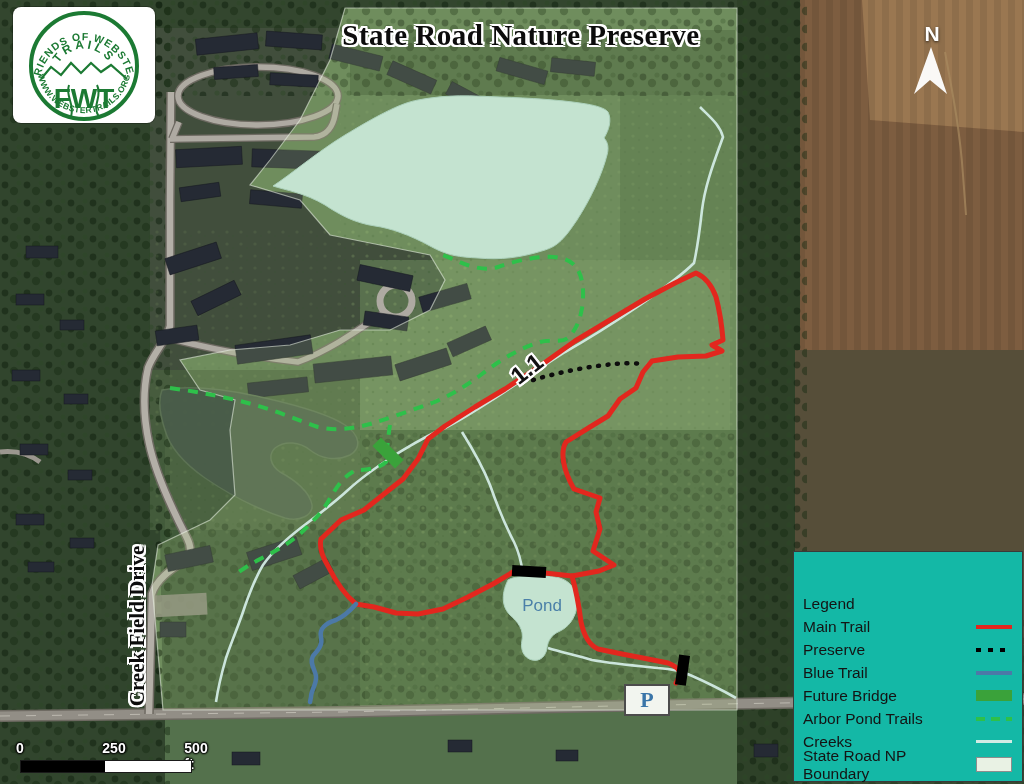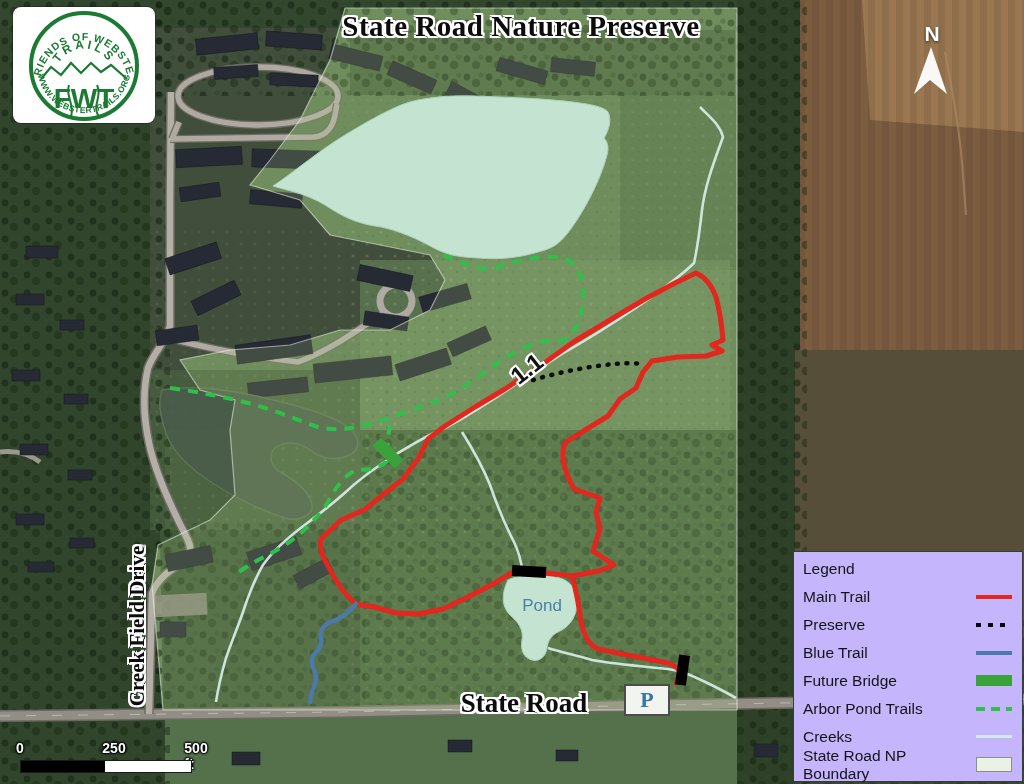--- a/index.html
+++ b/index.html
@@ -5,40 +5,40 @@
   html,body{margin:0;padding:0;background:#222;}
   .map-root{position:relative;width:1024px;height:784px;overflow:hidden;background:#54714c;
     font-family:"Liberation Sans",sans-serif;}
   .map-root svg{display:block;}
   #basemap{position:absolute;left:0;top:0;}
 
   .halo-serif{font-family:"Liberation Serif",serif;font-weight:bold;color:#0c0c0c;white-space:nowrap;
     text-shadow:-2px 0 0 #fff,2px 0 0 #fff,0 -2px 0 #fff,0 2px 0 #fff,
       -2px -2px 0 #fff,2px 2px 0 #fff,-2px 2px 0 #fff,2px -2px 0 #fff,
       -1px -2px 0 #fff,1px 2px 0 #fff,2px -1px 0 #fff,-2px 1px 0 #fff;}
-  .map-title{position:absolute;left:521px;top:10px;transform:translateX(-50%);font-size:29px;letter-spacing:.5px;}
+  .map-title{position:absolute;left:521px;top:19px;transform:translateX(-50%);font-size:29px;letter-spacing:.5px;}
   .state-road-label{position:absolute;left:524px;top:688px;transform:translateX(-50%);font-size:27px;}
   .creek-field-label{position:absolute;left:137px;top:626px;transform:translate(-50%,-50%) rotate(-90deg);font-size:21px;}
   .distance-label{position:absolute;left:527px;top:369px;transform:translate(-50%,-50%) rotate(-38deg);
     font-family:"Liberation Sans",sans-serif;font-weight:bold;color:#111;font-size:24px;
     text-shadow:-2px 0 0 #fff,2px 0 0 #fff,0 -2px 0 #fff,0 2px 0 #fff,
       -2px -2px 0 #fff,2px 2px 0 #fff,-2px 2px 0 #fff,2px -2px 0 #fff;}
   .pond-label{position:absolute;left:542px;top:606px;transform:translate(-50%,-50%);
     color:#4b80a8;font-size:17px;}
 
   .north{position:absolute;left:912px;top:22px;width:40px;text-align:center;}
   .north .n{color:#fff;font-weight:bold;font-size:21px;text-shadow:0 1px 3px rgba(0,0,0,.7);}
 
   .p-sign{position:absolute;left:624px;top:684px;width:42px;height:28px;background:#f2f5ef;
     border:2px solid #4c4c4c;display:flex;align-items:center;justify-content:center;
     font-family:"Liberation Serif",serif;font-weight:bold;font-size:22px;color:#3a75a8;line-height:1;}
 
-  .legend{position:absolute;left:793px;top:551px;width:230px;height:231px;background:#c4b5fd;
+  .legend{position:absolute;left:793px;top:551px;width:230px;height:231px;background:#14b8a6;
     border:1px solid #3a3a3a;box-sizing:border-box;padding:5px 10px 5px 9px;
-    display:flex;flex-direction:column;justify-content:space-between;}
+    display:flex;flex-direction:column;justify-content:flex-end;}
   .legend-row{display:flex;align-items:center;justify-content:space-between;height:23px;}
   .legend-row .lab{font-size:15.5px;color:#141414;}
   .sw{width:36px;flex:0 0 36px;}
   .sw-line{height:4px;background:var(--sw);}
   .sw-dotted{height:4px;background:repeating-linear-gradient(90deg,var(--sw) 0 5px,transparent 5px 12px);}
   .sw-dashed{height:4px;background:repeating-linear-gradient(90deg,var(--sw) 0 9px,transparent 9px 15px);}
   .sw-bar{height:11px;background:var(--sw);}
   .sw-thin{height:3px;background:var(--sw);}
   .sw-area{height:15px;background:var(--sw);border:1px solid #8d8d8d;box-sizing:border-box;}
 
@@ -232,21 +232,20 @@
         <textPath href="#lp-mid" startOffset="50%" text-anchor="middle">TRAILS</textPath>
       </text>
       <text x="71" y="101" text-anchor="middle" font-family="Liberation Sans, sans-serif" font-size="28" font-weight="bold" fill="#1c7a33">FWT</text>
       <text font-family="Liberation Sans, sans-serif" font-size="8.5" font-weight="bold" fill="#1c7a33" letter-spacing="0.4">
         <textPath href="#lp-bot" startOffset="50%" text-anchor="middle">WWW.WEBSTERTRAILS.ORG</textPath>
       </text>
     </svg>
   </div>
 
   <div class="map-title halo-serif">State Road Nature Preserve</div>
-  <div class="state-road-label halo-serif">State Road</div>
   <div class="creek-field-label halo-serif">Creek Field Drive</div>
   <div class="distance-label">1.1</div>
   <div class="pond-label">Pond</div>
 
   <div class="north">
     <div class="n">N</div>
     <svg width="40" height="52" viewBox="0 0 40 52">
       <polygon points="19,1 35,48 18,34 2,48" fill="#fff" opacity="0.95"></polygon>
     </svg>
   </div>

